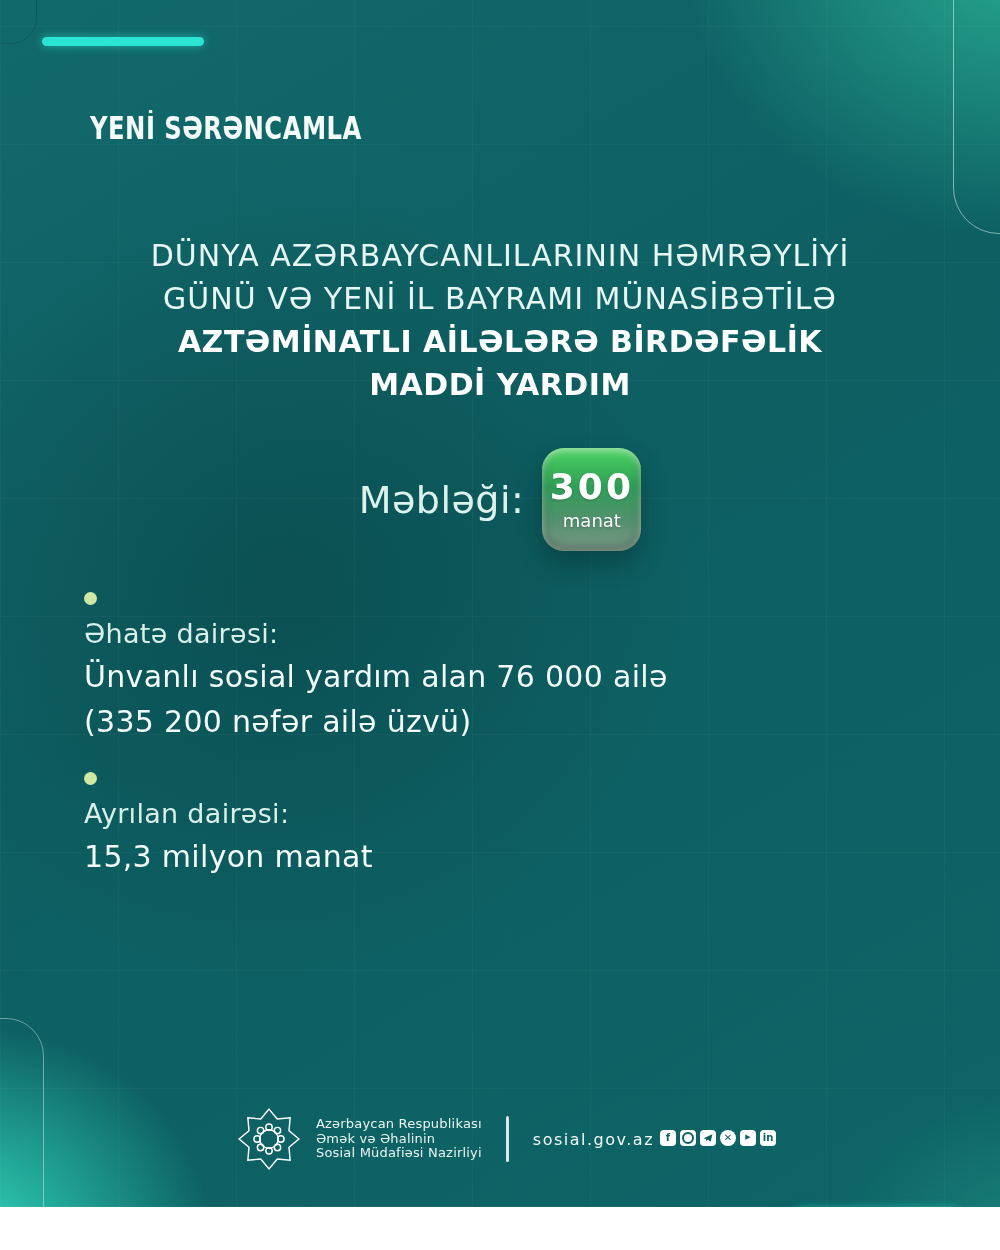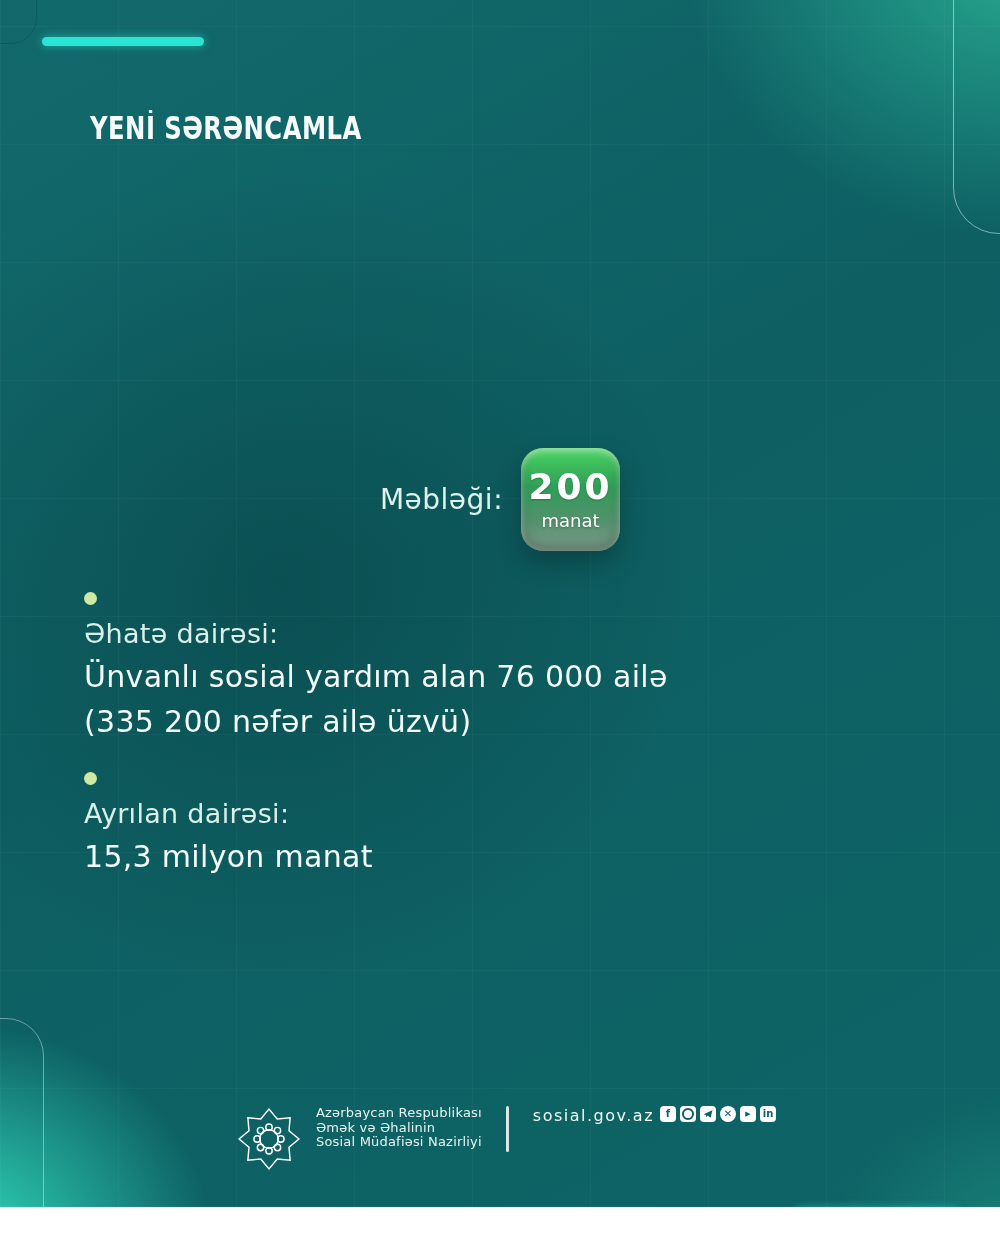--- a/index.html
+++ b/index.html
@@ -37,41 +37,41 @@
     position:absolute;left:90px;top:110px;color:#f4fbf9;
     font-size:27px;font-weight:800;letter-spacing:.5px;white-space:nowrap;
     transform:scale(.9,1.15);transform-origin:left top;
   }
   .title{position:absolute;left:30px;right:30px;top:234px;text-align:center;
     color:#eef9f6;line-height:43px;font-size:30px;letter-spacing:1px;}
   .title .t-light{font-weight:400;color:#e7f6f2;}
   .title .t-bold{font-weight:800;letter-spacing:.5px;color:#ffffff;}
   .amount-row{position:absolute;left:0;right:0;top:448px;display:flex;
     justify-content:center;align-items:center;gap:18px;}
-  .amount-label{font-size:28px;color:#def2ec;font-weight:400;letter-spacing:.5px;}
+  .amount-label{font-size:38px;color:#def2ec;font-weight:400;letter-spacing:.5px;}
   .amount-badge{
     width:99px;height:103px;border-radius:22px;
     background:linear-gradient(180deg,#4ad361 0%,#2f9e57 38%,#55906f 72%,#7f9e8b 100%);
     box-shadow:0 12px 24px rgba(0,20,20,.30), inset 0 3px 7px rgba(255,255,255,.5),
       inset 0 -5px 12px rgba(0,0,0,.28);
     display:flex;flex-direction:column;align-items:center;justify-content:center;
     color:#fff;text-shadow:0 1px 2px rgba(0,0,0,.25);
   }
   .amount-value{font-size:36px;font-weight:800;letter-spacing:3px;line-height:38px;margin-top:4px;}
   .amount-unit{font-size:18px;font-weight:400;line-height:30px;}
   .bullet{position:absolute;left:84px;display:flex;gap:13px;flex-direction:column;}
   .bullet-1{top:583px;}
   .bullet-2{top:763px;}
   .dot{width:13px;height:13px;border-radius:50%;background:#CDE9A4;margin-top:9px;flex:none;}
   .bullet-label{font-size:27px;color:#d9efe9;font-weight:400;margin-bottom:5px;letter-spacing:.3px;}
   .bullet-line{font-size:30px;color:#f3fbf8;line-height:45px;letter-spacing:.3px;}
   .note{position:absolute;left:120px;right:120px;top:926px;text-align:center;
     font-size:27px;line-height:39px;color:#e2f4ef;letter-spacing:.3px;}
   .footer{position:absolute;left:12px;right:0;top:1106px;display:flex;
-    justify-content:center;align-items:flex-start;gap:14px;color:#eaf6f3;}
+    justify-content:center;align-items:center;gap:14px;color:#eaf6f3;}
   .logo{width:66px;height:66px;flex:none;}
   .ministry{font-size:13px;line-height:14.5px;letter-spacing:.2px;color:#e8f5f1;}
   .footer-divider{width:3px;height:46px;background:rgba(255,255,255,.85);
     border-radius:2px;margin:0 10px;}
   .site-block{display:flex;flex-direction:row;gap:6px;}
   .site-url{font-size:16px;letter-spacing:1.5px;color:#f2fbf8;font-weight:500;}
   .social-row{display:flex;gap:4px;}
   .si{width:16px;height:16px;border-radius:4px;background:#fff;color:#0d5f61;
     display:flex;align-items:center;justify-content:center;
     font-size:10px;font-weight:bold;line-height:1;cursor:pointer;}
@@ -87,25 +87,31 @@
 <div class="canvas">
   <div class="grid-overlay"></div>
   <div class="deco-tl"></div>
   <div class="deco-tr"></div>
   <div class="deco-bl"></div>
   <div class="accent-bar bar-top"></div>
   <div class="accent-bar bar-bottom"></div>
 
   <div class="kicker">YENİ SƏRƏNCAMLA</div>
 
+  <div class="title">
+    <div class="t-light">DÜNYA AZƏRBAYCANLILARININ HƏMRƏYLİYİ</div>
+    <div class="t-light">GÜNÜ VƏ YENİ İL BAYRAMI MÜNASİBƏTİLƏ</div>
+    <div class="t-bold">AZTƏMİNATLI AİLƏLƏRƏ BİRDƏFƏLİK</div>
+    <div class="t-bold">MADDİ YARDIM</div>
+  </div>
 
   <div class="amount-row">
     <div class="amount-label">Məbləği:</div>
     <div class="amount-badge">
-      <div class="amount-value">200</div>
+      <div class="amount-value">300</div>
       <div class="amount-unit">manat</div>
     </div>
   </div>
 
   <div class="bullet bullet-1">
     <div class="dot"></div>
     <div>
       <div class="bullet-label">Əhatə dairəsi:</div>
       <div class="bullet-line">Ünvanlı sosial yardım alan 76 000 ailə</div>
       <div class="bullet-line">(335 200 nəfər ailə üzvü)</div>

